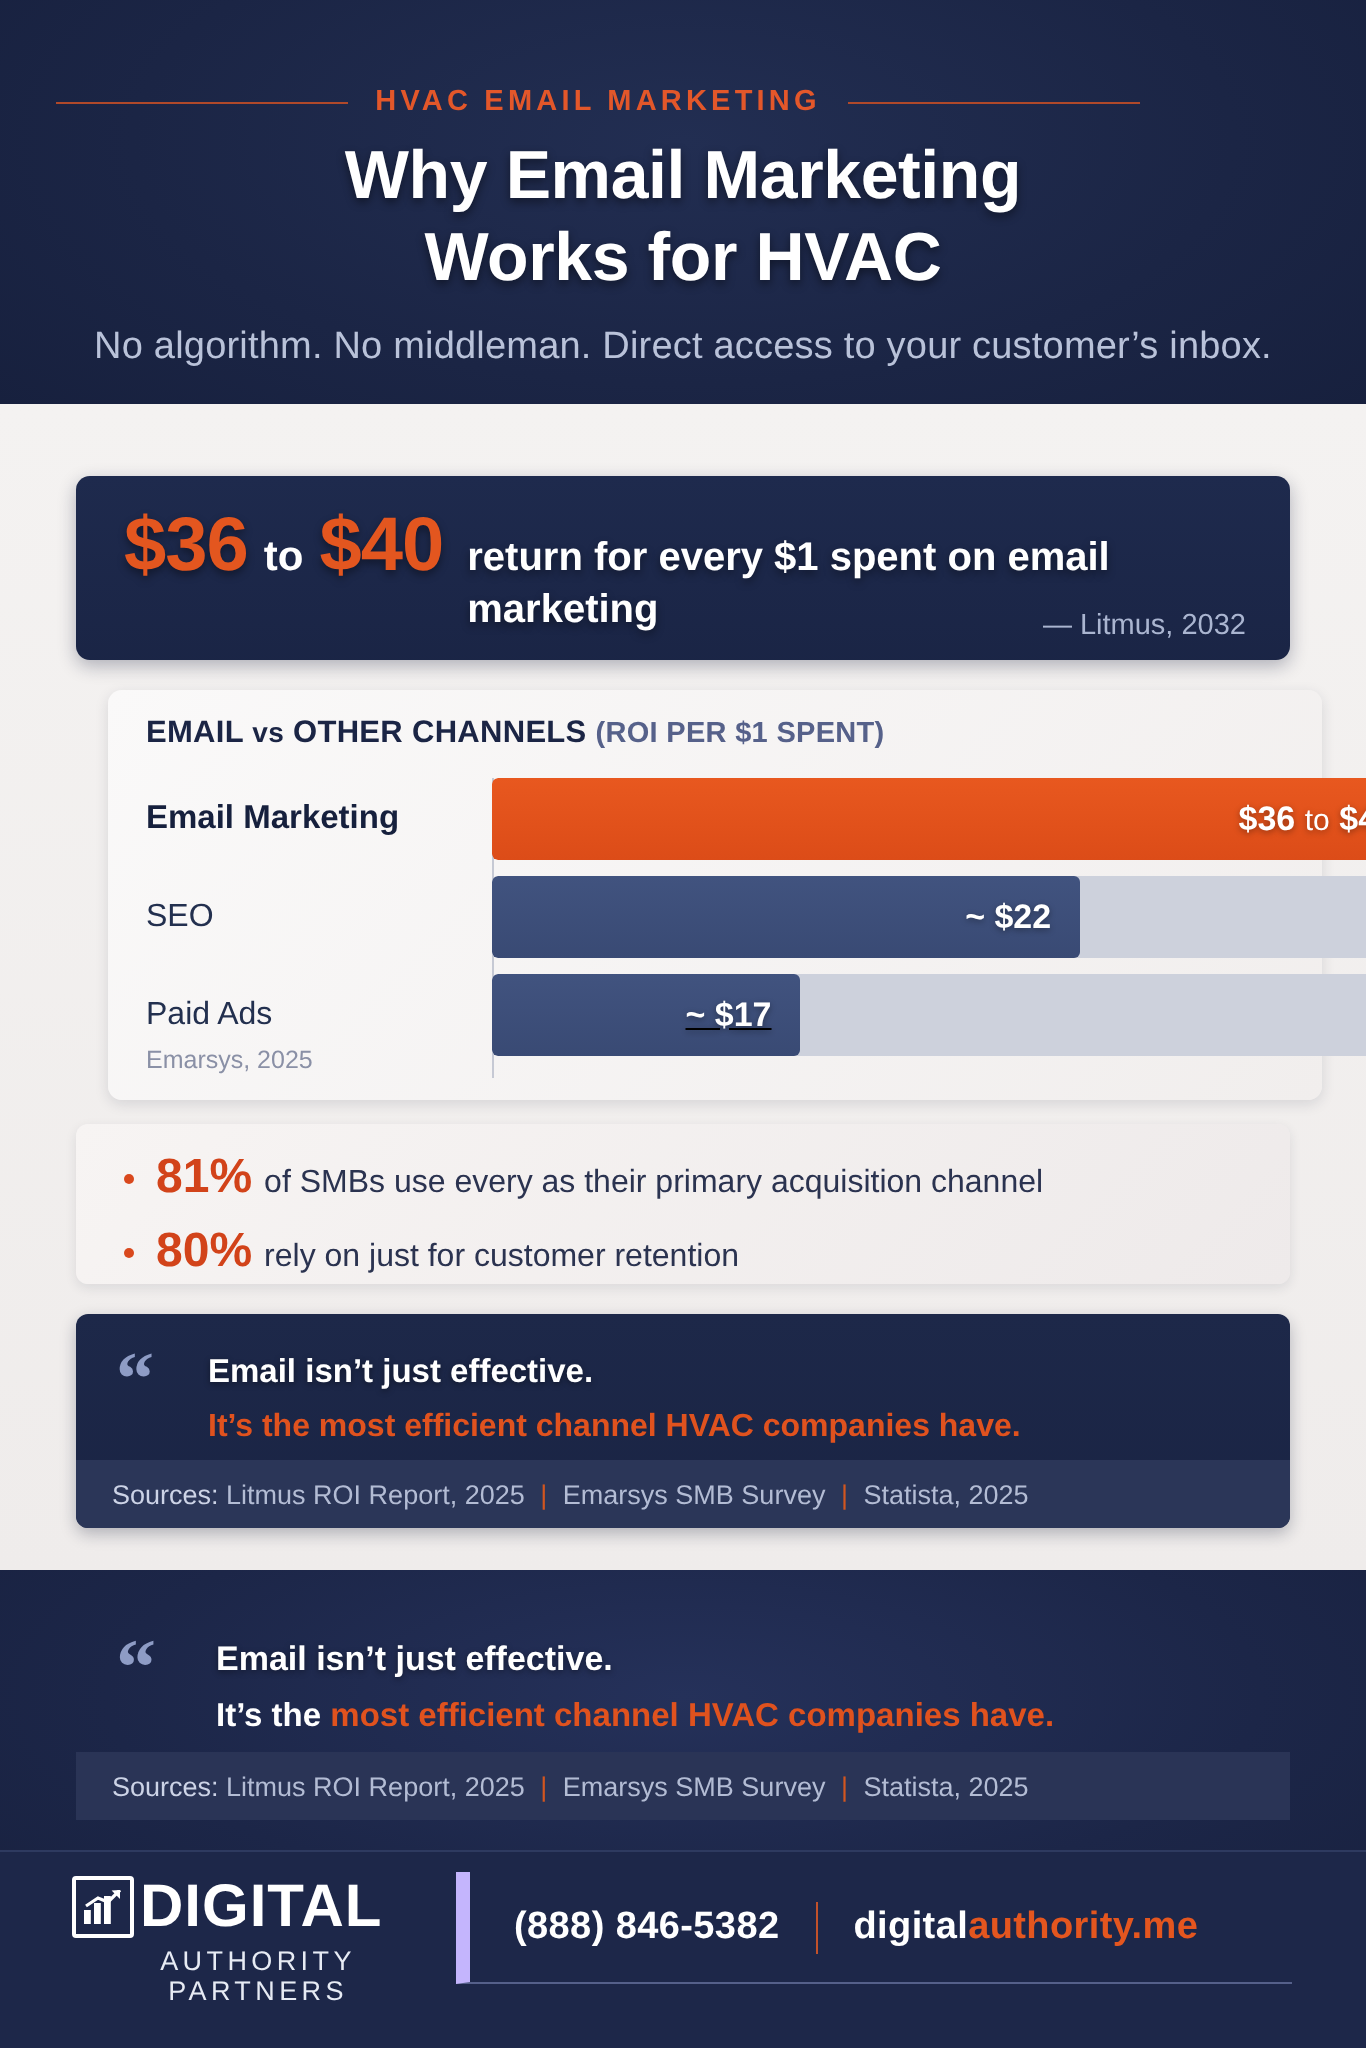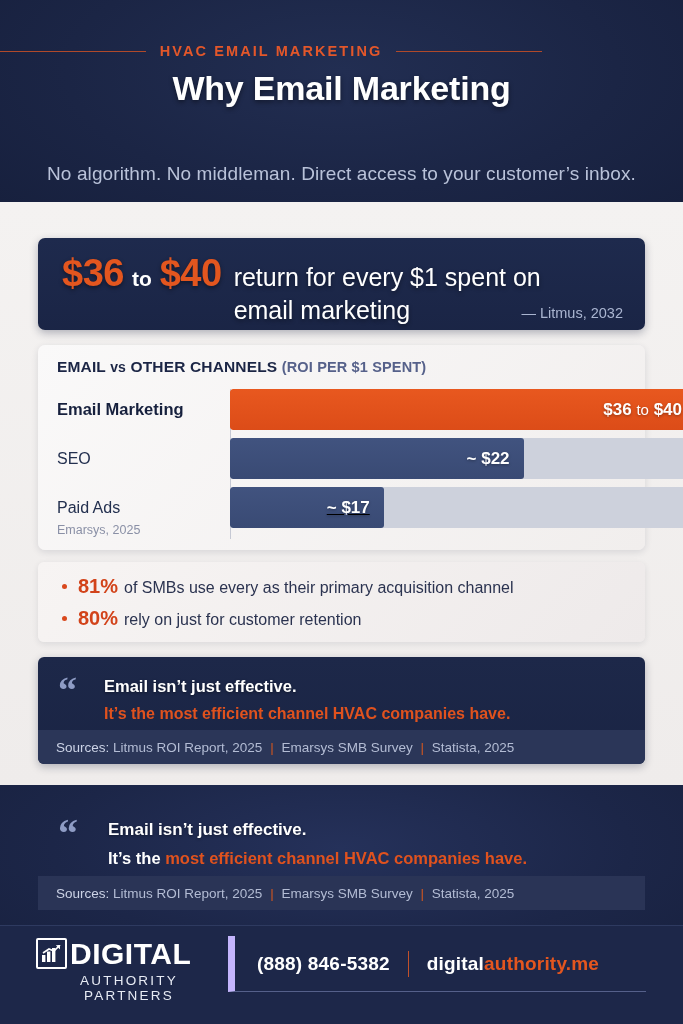--- a/index.html
+++ b/index.html
@@ -11,21 +11,21 @@
   .page{position:relative;width:683px;height:1024px;}
 
   
   .header{
     position:absolute;left:0;top:0;width:683px;height:202px;
     background:
       radial-gradient(ellipse 500px 220px at 50% 35%, #222e52 0%, #1b2545 55%, #161f3c 100%);
   }
   .eyebrow{
     position:absolute;top:43px;left:0;width:542px;
-    display:flex;align-items:center;justify-content:center;gap:14px;
+    display:flex;align-items:center;justify-content:center;gap:14px;padding-left:28px;
   }
   .eyebrow .rule{height:1px;width:152px;background:#b0492a;}
   .eyebrow .etext{
     color:#e3572a;font-size:14.5px;font-weight:700;letter-spacing:2.1px;
     white-space:nowrap;
   }
   .headline{
     position:absolute;top:68px;left:0;width:683px;text-align:center;
     color:#ffffff;font-size:34px;font-weight:700;line-height:1.21;
     letter-spacing:-0.2px;
@@ -56,32 +56,32 @@
   }
   .hero-line{display:flex;align-items:baseline;flex-wrap:wrap;}
   .hero-big{
     color:#e3561f;font-size:38px;font-weight:700;letter-spacing:-.5px;
     text-shadow:0 2px 4px rgba(0,0,0,.4);
   }
   .hero-to{
     color:#ffffff;font-size:21px;font-weight:700;margin:0 8px;
   }
   .hero-rest{
-    color:#ffffff;font-size:25px;font-weight:400;line-height:1.32;
+    color:#ffffff;font-size:20px;font-weight:700;line-height:1.32;
     margin-left:12px;max-width:350px;
     text-shadow:0 2px 4px rgba(0,0,0,.4);
   }
   .hero-cite{
     position:absolute;right:22px;bottom:9px;
     color:#aab5d0;font-size:14.5px;font-weight:400;
   }
 
   
   .chart-card{
-    position:absolute;left:38px;top:345px;width:607px;height:205px;
+    position:absolute;left:54px;top:345px;width:607px;height:205px;
     background:linear-gradient(135deg,#faf9f9 0%,#f1eeed 100%);
     border-radius:7px;
     box-shadow:0 2px 7px rgba(30,36,60,.13);
     box-sizing:border-box;
     padding-left:32px;
   }
   .chart-title{
     position:absolute;left:19px;top:13px;
     font-size:15.5px;font-weight:700;color:#1b2545;letter-spacing:.15px;
     white-space:nowrap;
@@ -129,21 +129,21 @@
     background:linear-gradient(135deg,#f7f4f3 0%,#eeeaea 100%);
     border-radius:6px;
     box-shadow:0 2px 6px rgba(30,36,60,.10);
     box-sizing:border-box;padding:13px 24px;
   }
   .bullet{display:flex;align-items:baseline;margin-bottom:9px;}
   .dot{
     width:5px;height:5px;border-radius:50%;background:#d9481d;
     margin-right:11px;flex:none;position:relative;top:-4px;
   }
-  .pct{color:#d2431a;font-size:20px;font-weight:700;margin-right:6px;}
+  .pct{color:#d2431a;font-size:24px;font-weight:700;margin-right:6px;}
   .btext{color:#2b3350;font-size:16px;}
 
   
   .quote1{
     position:absolute;left:38px;top:657px;width:607px;height:107px;
     background:linear-gradient(180deg,#1d2849 0%,#1a2444 100%);
     border-radius:6px;overflow:hidden;
     box-shadow:0 3px 8px rgba(20,28,55,.28);
   }
   .q-mark{
@@ -247,20 +247,21 @@
 <div class="page">
 
   <div class="header">
     <div class="eyebrow">
       <span class="rule"></span>
       <span class="etext">HVAC EMAIL MARKETING</span>
       <span class="rule"></span>
     </div>
     <div class="headline">
       <div>Why Email Marketing</div>
+      <div>Works for HVAC</div>
     </div>
     <div class="subhead">No algorithm. No middleman. Direct access to your customer’s inbox.</div>
   </div>
 
   <div class="light"></div>
 
   <div class="hero">
     <div class="hero-main">
       <div class="hero-line">
         <span class="hero-big">$36</span>

